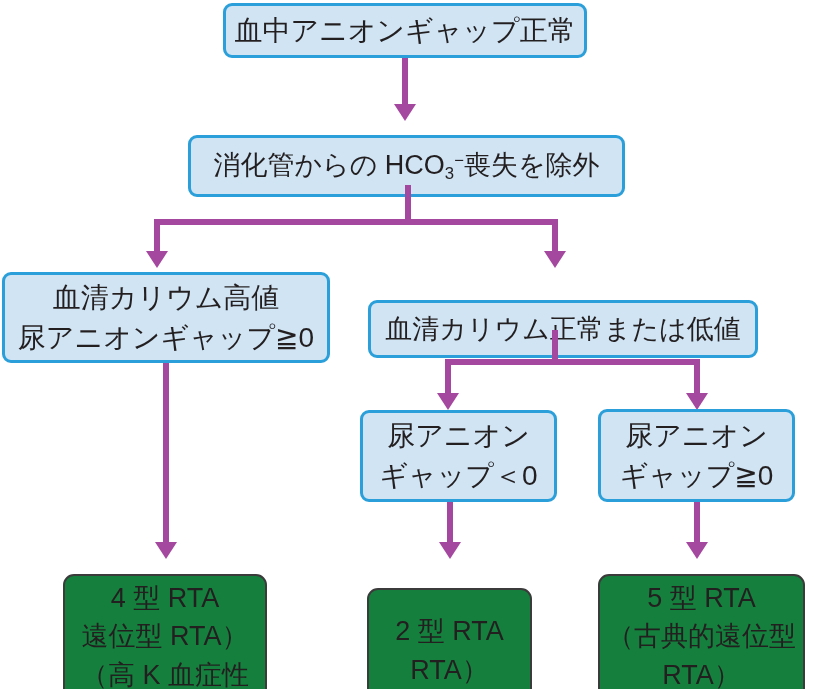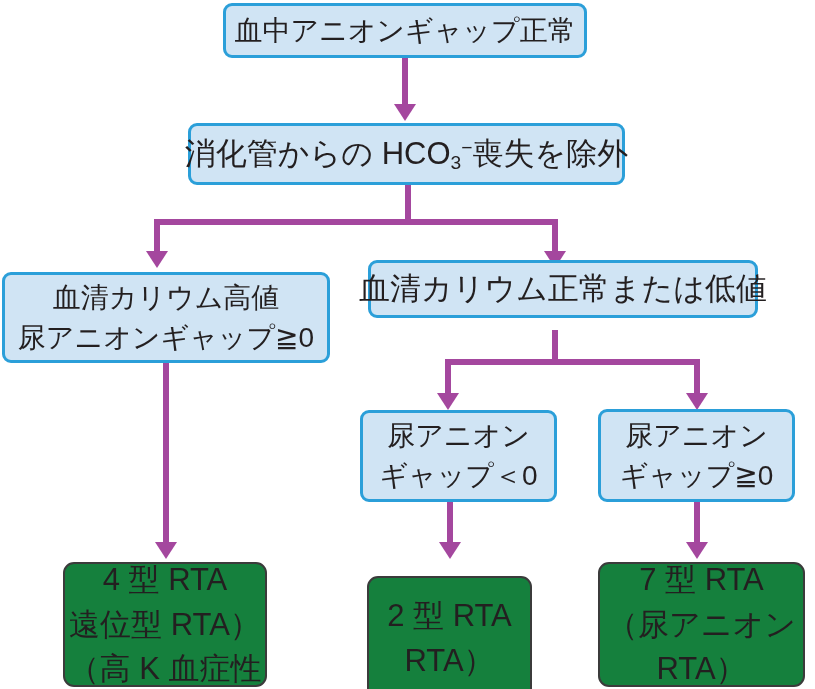--- a/index.html
+++ b/index.html
@@ -26,21 +26,21 @@
     background:var(--box-fill,#d0e4f4);
     border:3px solid var(--box-border,#2b9fd9);
     border-radius:9px;
   }
   .node.result {
     background:#15803d;
     border:2.5px solid var(--result-border,#3b3b3b);
     border-radius:11px;
   }
   .fs28 { font-size:28px; }
-  .fs27 { font-size:31px; }
+  .fs27 { font-size:27px;margin-top:12px; }
   .nowrap { white-space:nowrap; }
   .vline, .hline {
     position:absolute;
     background:var(--arrow,#a4479e);
   }
   .tri {
     position:absolute;
     width:0; height:0;
     border-left:11px solid transparent;
     border-right:11px solid transparent;
@@ -70,21 +70,21 @@
   <div class="vline" style="left:154px;top:222px;width:6px;height:30px"></div>
   <div class="tri" style="left:146px;top:251px"></div>
   <div class="vline" style="left:552px;top:222px;width:6px;height:30px"></div>
   <div class="tri" style="left:544px;top:251px"></div>
 
   <div class="node blue fs28" style="left:2px;top:272px;width:328px;height:91px">
     <div>血清カリウム高値</div>
     <div>尿アニオンギャップ≧0</div>
   </div>
 
-  <div class="node blue fs27 nowrap" style="left:368px;top:260px;width:390px;height:58px">
+  <div class="node blue fs27 nowrap" style="left:368px;top:288px;width:390px;height:58px">
     <span>血清カリウム正常または低値</span>
   </div>
 
   <div class="vline" style="left:163px;top:363px;width:6px;height:180px"></div>
   <div class="tri" style="left:155px;top:542px"></div>
 
   <div class="vline" style="left:552px;top:330px;width:6px;height:35px"></div>
   <div class="hline" style="left:445px;top:359px;width:255px;height:6px"></div>
   <div class="vline" style="left:445px;top:362px;width:6px;height:32px"></div>
   <div class="tri" style="left:437px;top:393px"></div>
@@ -112,18 +112,18 @@
     <div>遠位型 RTA）</div>
     <div>（高 K 血症性</div>
   </div>
 
   <div class="node result fs27" style="left:367px;top:576px;width:165px;height:125px">
     <div>2 型 RTA</div>
     <div>RTA）</div>
   </div>
 
   <div class="node result fs27" style="left:598px;top:562px;width:207px;height:125px">
-    <div>7 型 RTA</div>
-    <div>（尿アニオン</div>
+    <div>5 型 RTA</div>
+    <div>（古典的遠位型</div>
     <div>RTA）</div>
   </div>
 
 </div>
 
 </body></html>

